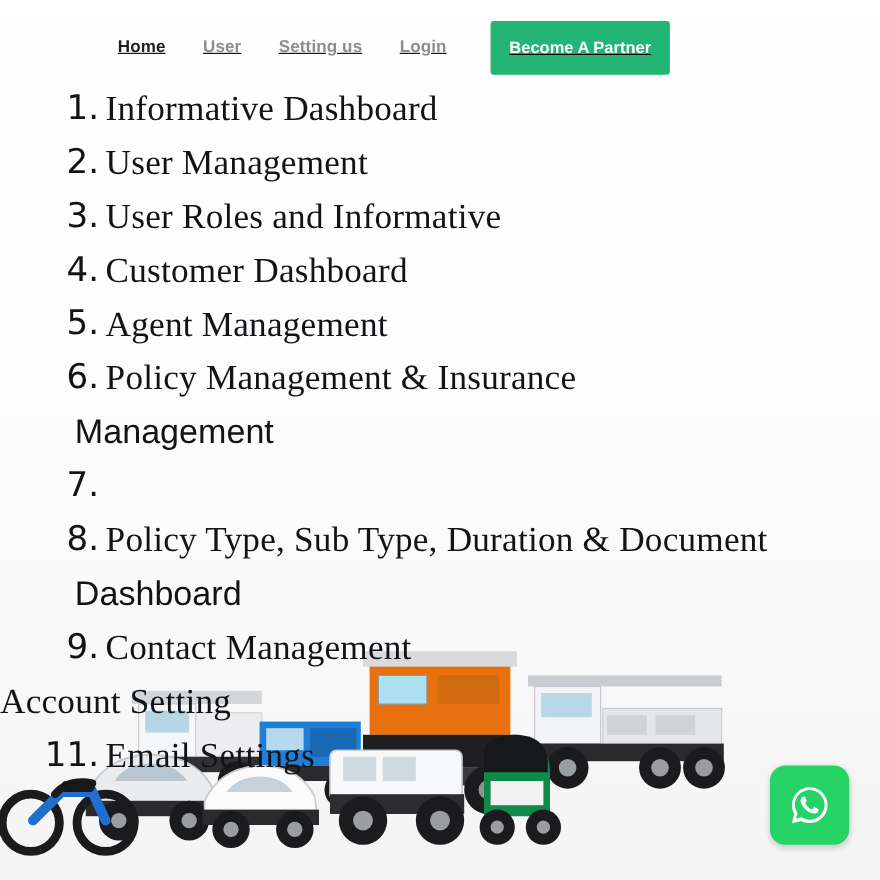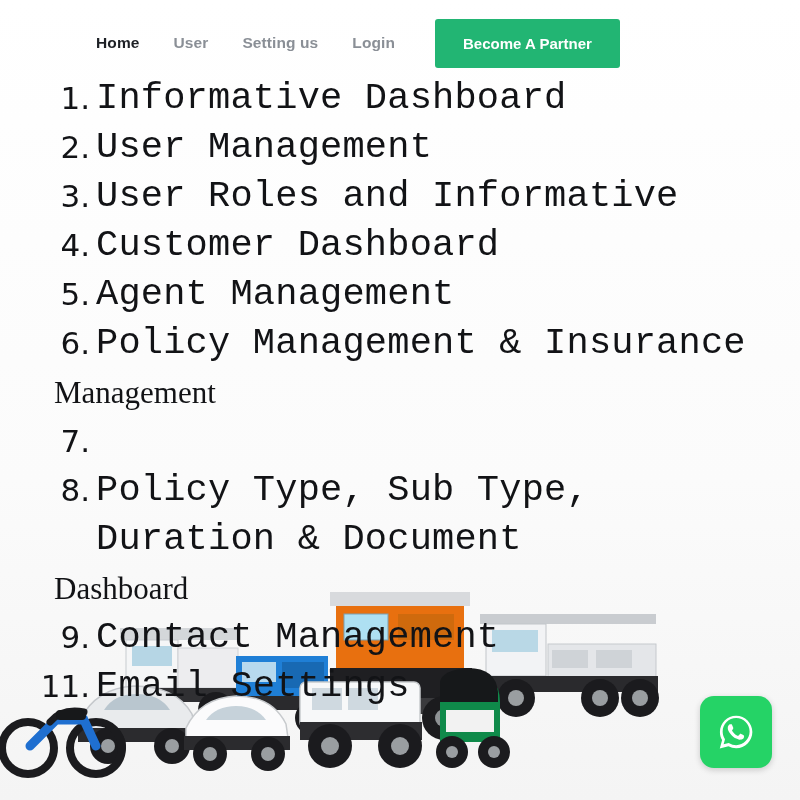--- a/index.html
+++ b/index.html
@@ -25,20 +25,21 @@
     position: absolute;
     top: 0;
     left: 0;
     width: 656px;
     height: 86px;
     display: flex;
     align-items: center;
     justify-content: center;
     gap: 0;
     z-index: 40;
+    text-decoration: underline;
   }
   .nav-inner {
     display: flex;
     align-items: center;
     gap: 34px;
     transform: translateX(30px);
   }
   .nav-link {
     font-size: 15.5px;
     font-weight: bold;
@@ -47,21 +48,21 @@
     cursor: pointer;
     white-space: nowrap;
   }
   .nav-link.active { color: #1d2025; }
   .nav-cta {
     margin-left: 6px;
     background: #22b573;
     color: #ffffff;
     font-size: 15px;
     font-weight: bold;
-    padding: 17px 28px;
+    padding: 17px 17px;
     border: none;
     border-radius: 3px;
     cursor: pointer;
     white-space: nowrap;
     line-height: 1;
     font-family: "Liberation Sans", sans-serif;
   }
 
   
   .list {
@@ -82,32 +83,32 @@
     width: 96px;
     text-align: right;
     padding-right: 6px;
     font-size: 31px;
     color: #121316;
     line-height: 49px;
     font-family: "DejaVu Sans", sans-serif;
     flex: none;
   }
   .li-text {
-    font-size: 37px;
+    font-size: 32px;
     color: #121316;
     line-height: 49px;
     letter-spacing: 0.2px;
-    font-family: Liberation Mono, monospace;
+    font-family: Liberation Serif, serif;
   }
   .li-cont {
-    padding-left: 54px;
+    padding-left: 68px;
     font-size: 31px;
     color: #121316;
     line-height: 49px;
-    font-family: Liberation Serif, serif;
+    font-family: Liberation Sans, sans-serif;
   }
 
   
   .vehicles {
     position: absolute;
     left: 0;
     bottom: 0;
     width: 680px;
     height: 230px;
     z-index: 20;
@@ -189,20 +190,21 @@
       <div class="li-text">Policy Type, Sub Type, Duration &amp; Document</div>
     </div>
     <div class="li-cont">Dashboard</div>
 
     <div class="li">
       <div class="li-num">9.</div>
       <div class="li-text">Contact Management</div>
     </div>
 
     <div class="li">
+      <div class="li-text">Account Setting</div>
     </div>
 
     <div class="li">
       <div class="li-num">11.</div>
       <div class="li-text">Email Settings</div>
     </div>
 
   </div>
 
   <svg class="vehicles" viewBox="0 0 680 230">

